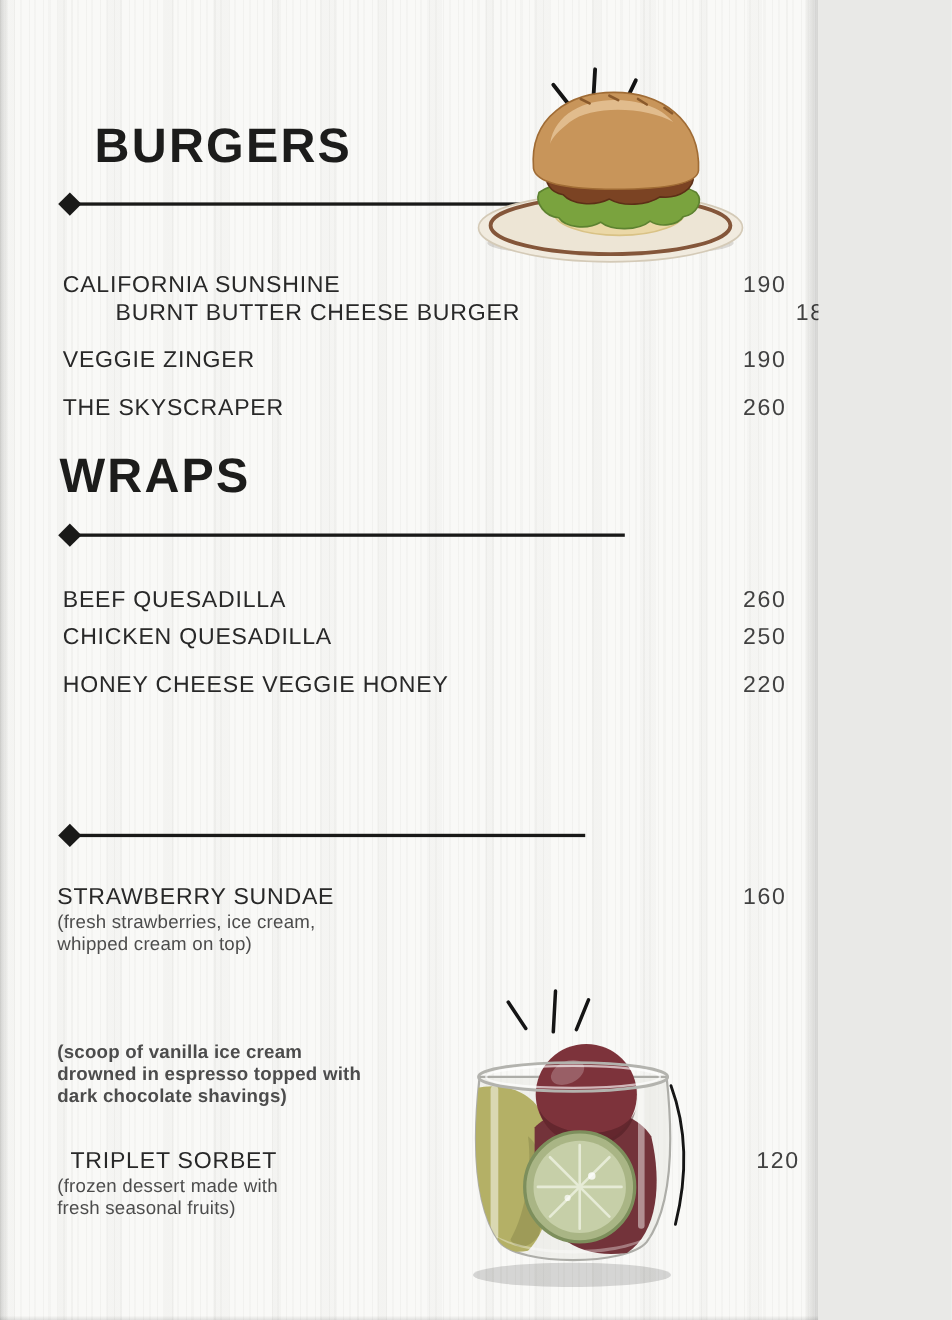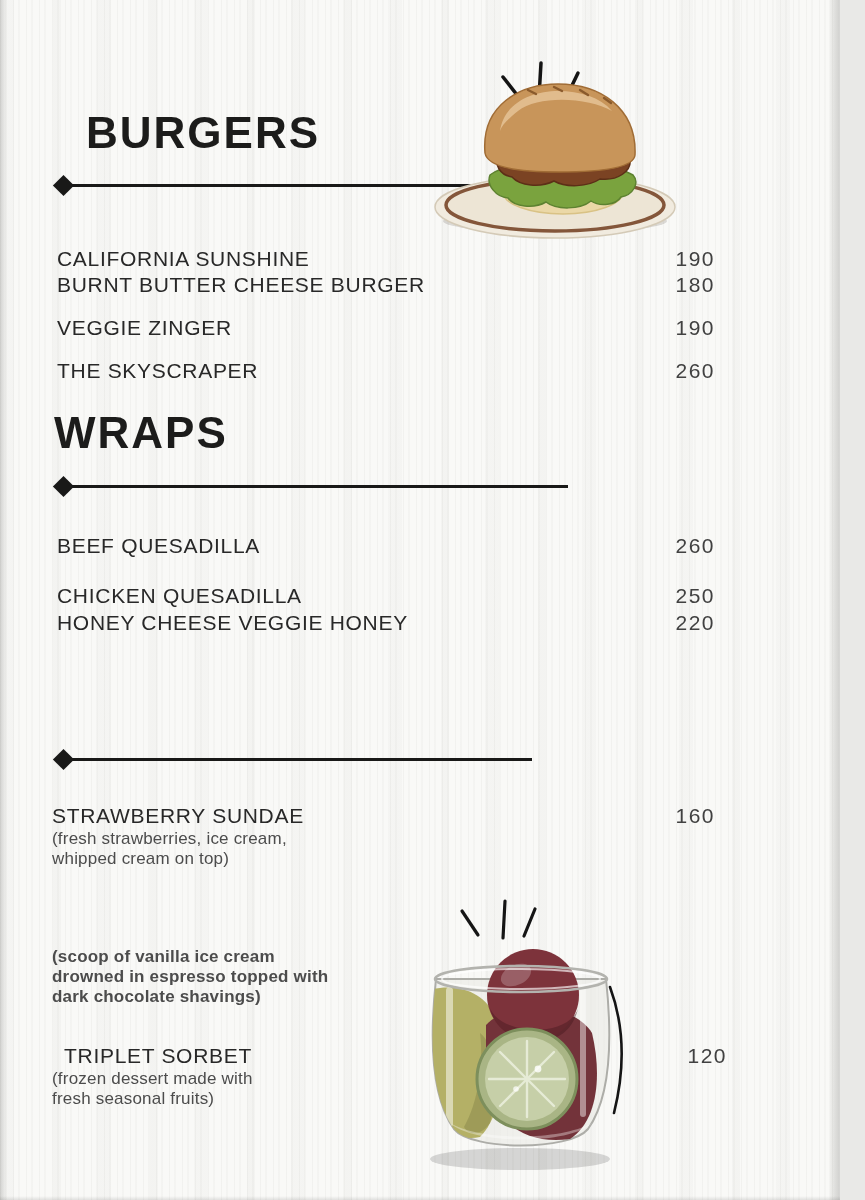--- a/index.html
+++ b/index.html
@@ -1,17 +1,17 @@
 <!DOCTYPE html>
 <html><head>
 <meta charset="utf-8">
 <style>
   html,body{margin:0;padding:0;background:#e9e9e7;}
   .page{
-    position:relative;width:840px;height:1200px;overflow:hidden;
+    position:relative;width:744px;height:1200px;overflow:hidden;
     background-color:#f9f9f7;
     background-image:
       repeating-linear-gradient(90deg,
         rgba(175,175,168,0.10) 0px, rgba(175,175,168,0.10) 1px,
         rgba(0,0,0,0) 1px, rgba(0,0,0,0) 5px,
         rgba(160,160,152,0.06) 5px, rgba(160,160,152,0.06) 7px,
         rgba(0,0,0,0) 7px, rgba(0,0,0,0) 13px),
       repeating-linear-gradient(90deg,
         rgba(120,120,115,0.035) 0px, rgba(120,120,115,0.035) 14px,
         rgba(0,0,0,0) 14px, rgba(0,0,0,0) 53px,
@@ -36,22 +36,22 @@
   .divider::before{content:"";position:absolute;left:-6px;top:-6.5px;width:15px;height:15px;
     background:#191918;transform:rotate(45deg);}
   #divider-burgers{left:62px;top:184px;width:506px;}
   #divider-wraps{left:62px;top:485px;width:506px;}
   #divider-desserts{left:62px;top:758px;width:470px;}
 
   .row{position:absolute;left:57px;width:658px;display:flex;
     justify-content:space-between;align-items:baseline;}
   .row .item-name{font-size:21px;letter-spacing:0.7px;color:#282828;white-space:nowrap;}
   .row .item-price{font-size:21px;letter-spacing:1.5px;color:#414141;}
-  #b-row-0{top:231px;margin-top:16px;} #b-row-1{top:273px;} #b-row-2{top:316px;} #b-row-3{top:359px;}
-  #w-row-0{top:534px;} #w-row-1{top:584px;} #w-row-2{top:611px;}
+  #b-row-0{top:231px;margin-top:16px;} #b-row-1{top:273px;margin-left:48px;} #b-row-2{top:316px;} #b-row-3{top:359px;}
+  #w-row-0{top:534px;} #w-row-1{top:567px;} #w-row-2{top:611px;}
   .d-row{left:52px;width:663px;}
   #d-row-0{top:804px;} #d-row-1{top:914px;} #d-row-2{top:1044px;margin-left:12px;}
   .desc{position:absolute;left:52px;font-size:17px;line-height:1.17;color:#4c4c4c;
     white-space:pre-line;letter-spacing:0.2px;}
   #d-desc-0{top:829px;} #d-desc-1{top:947px;font-weight:bold;} #d-desc-2{top:1069px;}
 
   .illustration{position:absolute;}
   #burger-art{left:428px;top:45px;width:265px;height:200px;}
   #sorbet-art{left:420px;top:883px;width:235px;height:295px;}
 </style>

